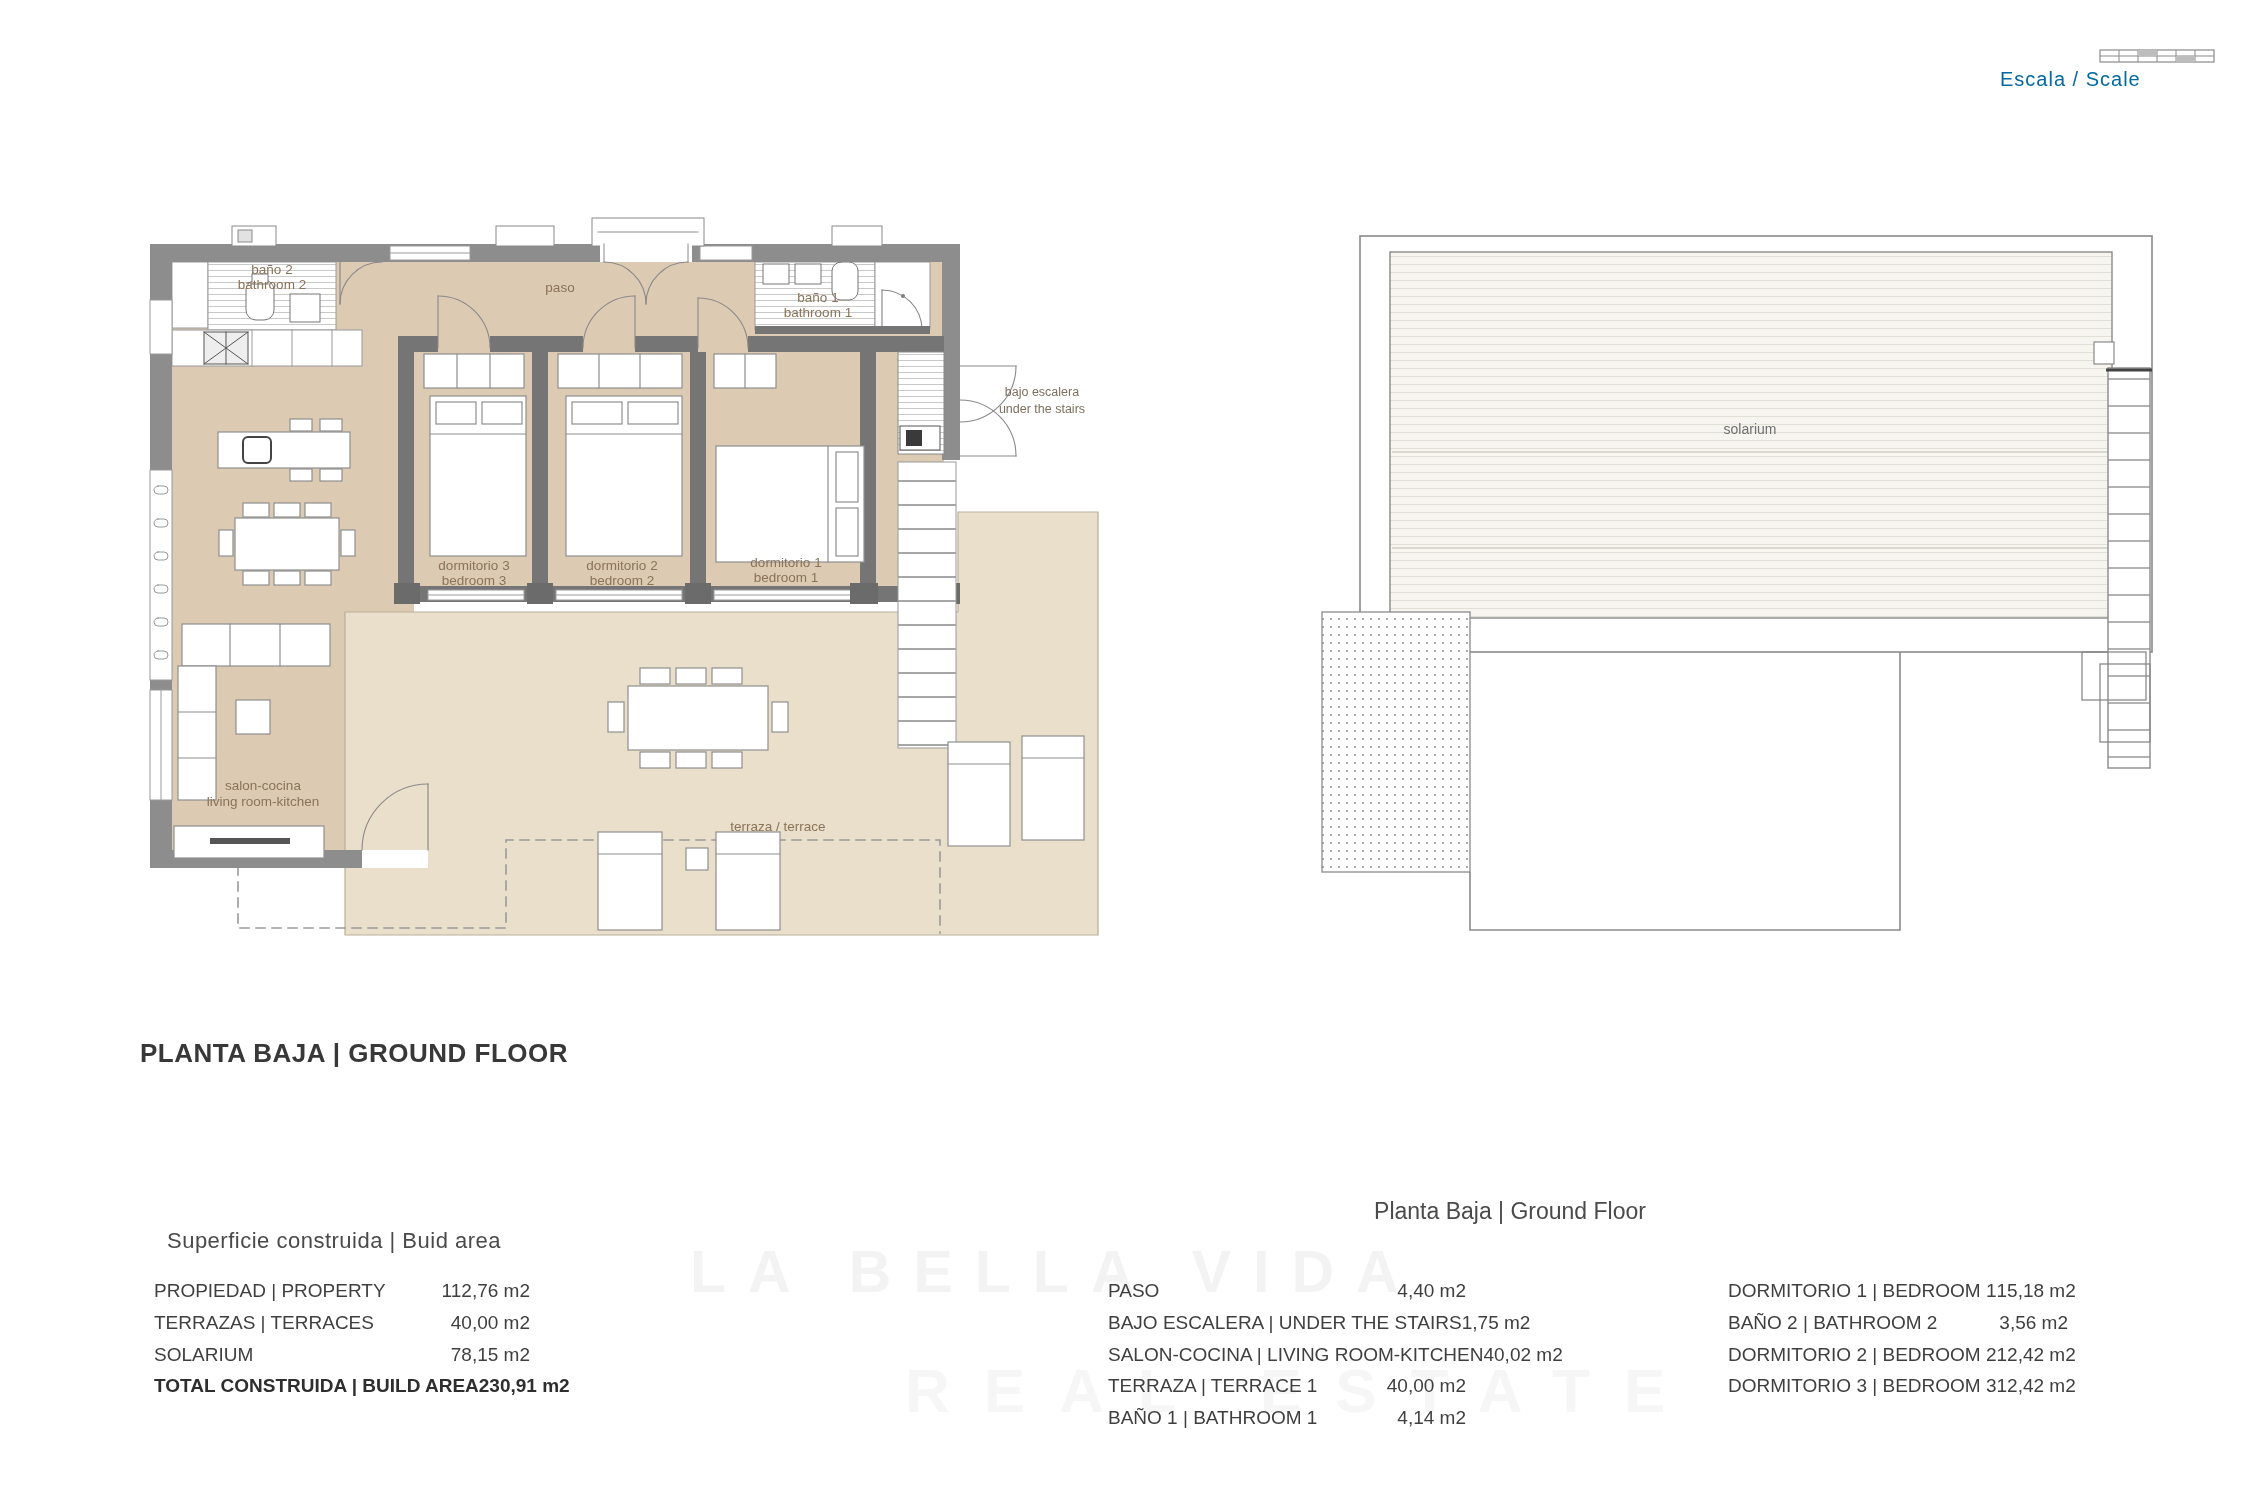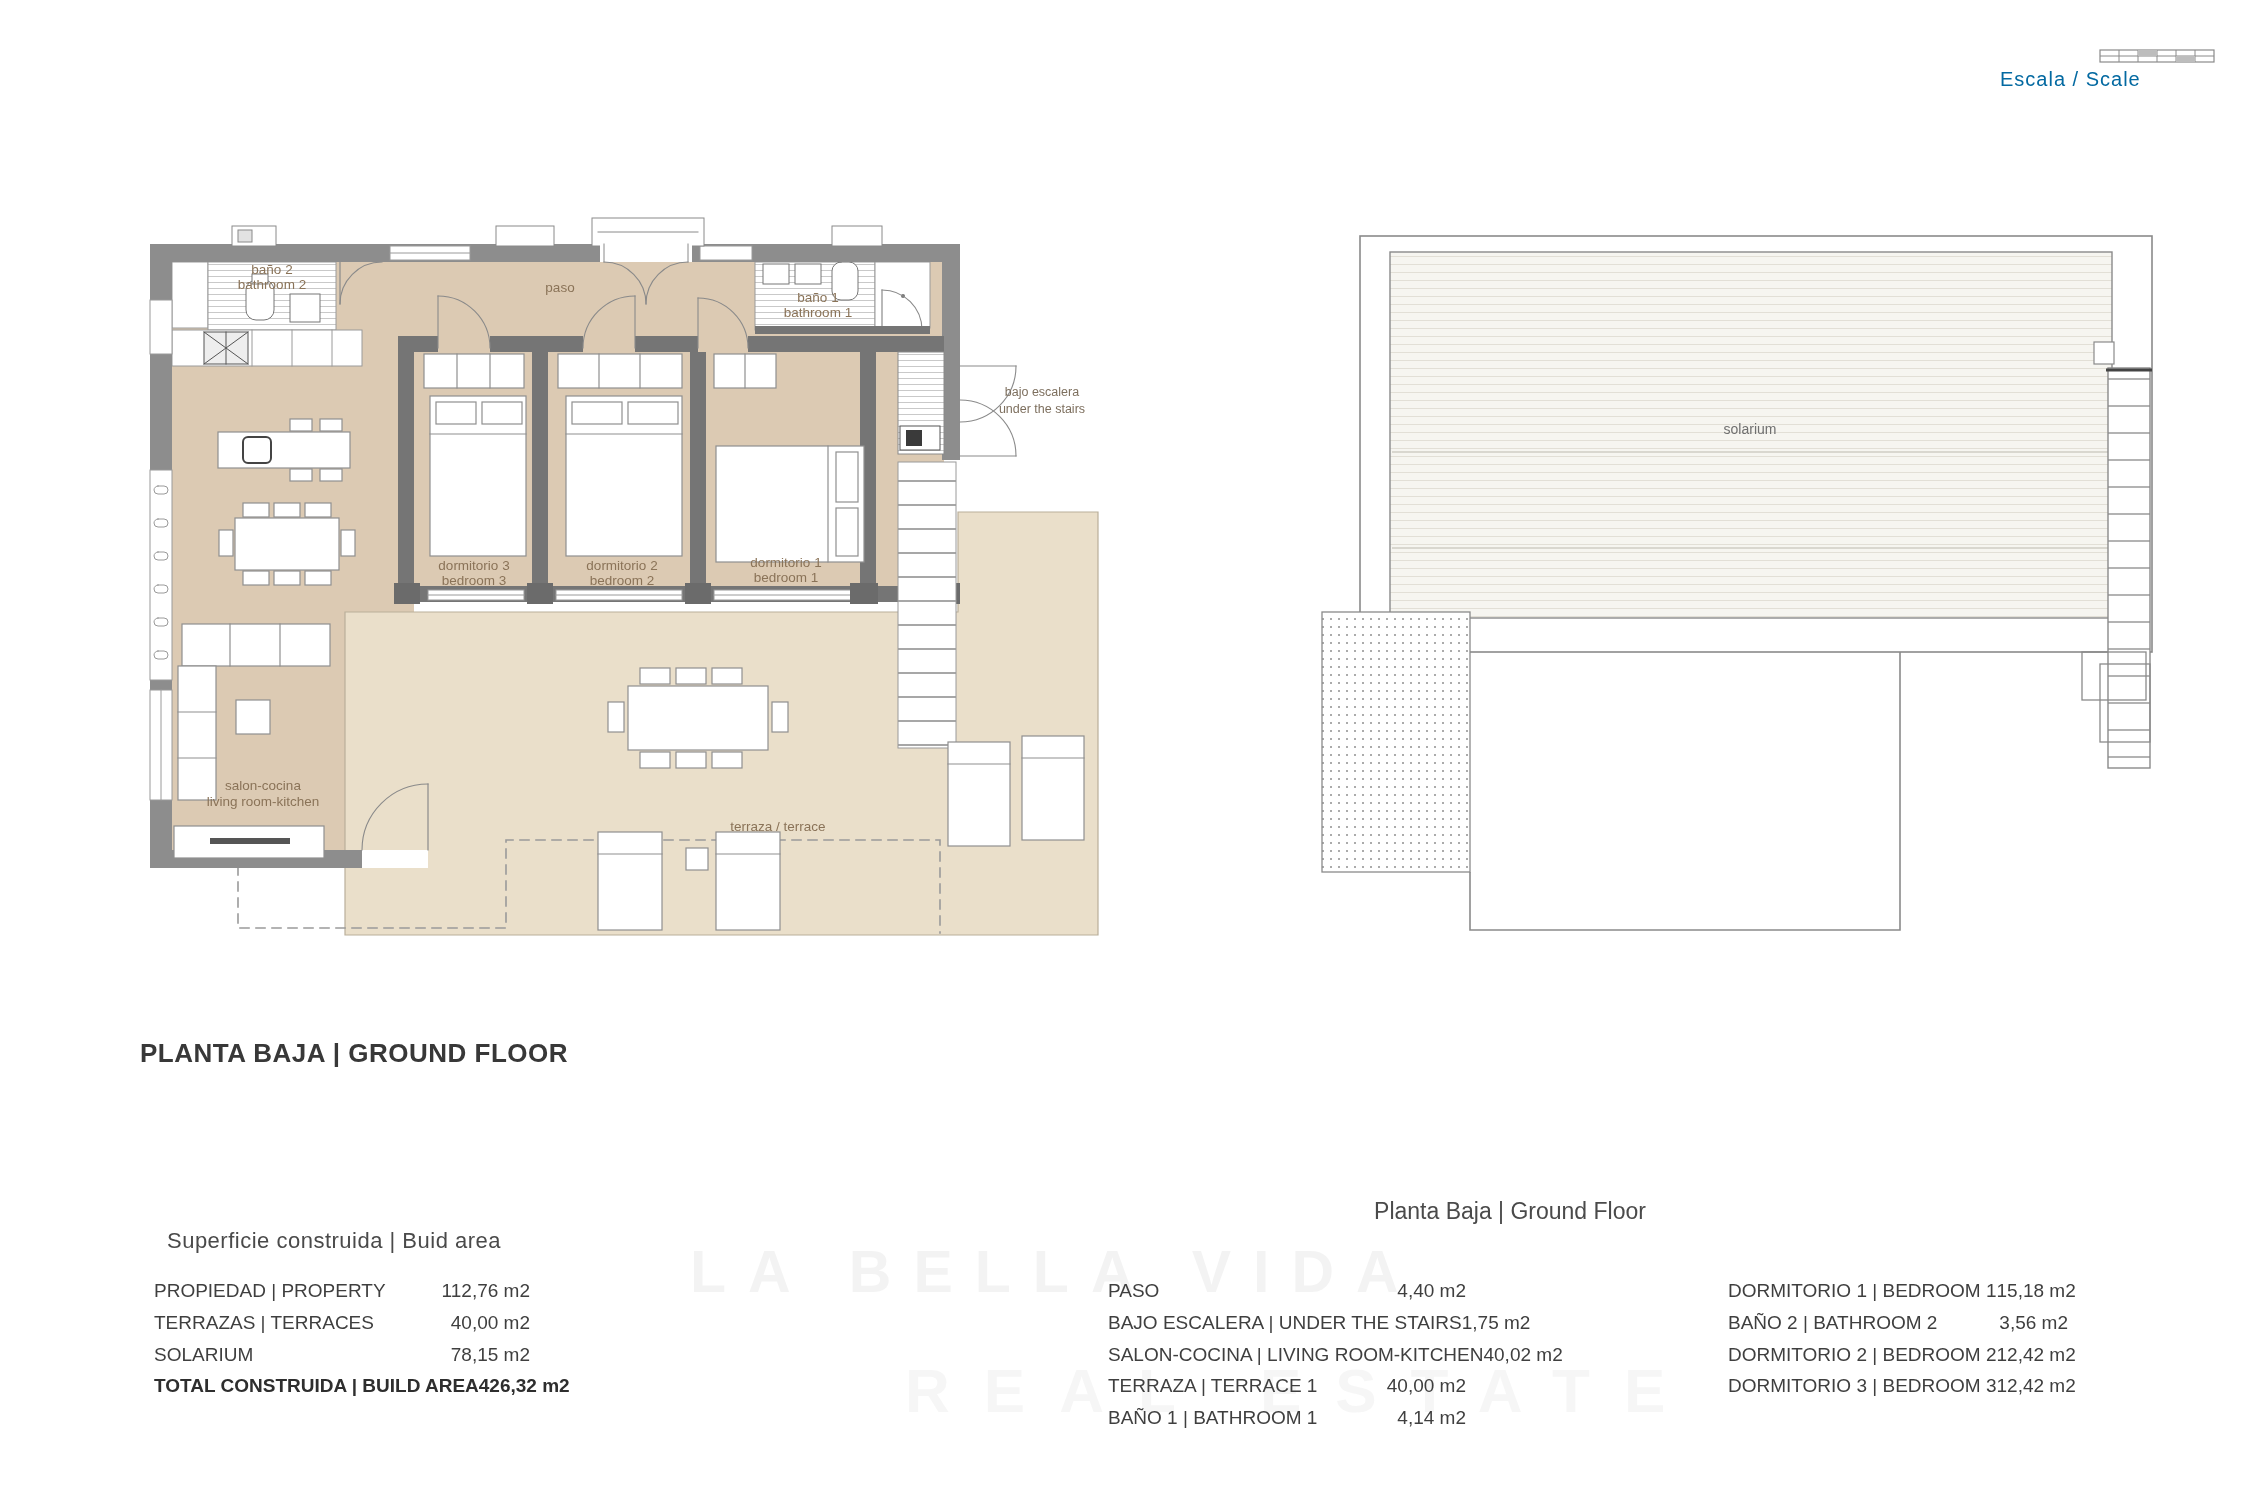--- a/index.html
+++ b/index.html
@@ -332,21 +332,21 @@
     <div class="row">
       <span class="lab">TERRAZAS | TERRACES</span>
       <span class="val">40,00 m2</span>
     </div>
     <div class="row">
       <span class="lab">SOLARIUM</span>
       <span class="val">78,15 m2</span>
     </div>
     <div class="row bold">
       <span class="lab">TOTAL CONSTRUIDA | BUILD AREA</span>
-      <span class="val">426,32 m2</span>
+      <span class="val">230,91 m2</span>
     </div>
   </div>
 
   <div class="tbl useful-tbl">
     <div class="hd">Planta Baja | Ground Floor</div>
 
     <div class="useful-col left">
       <div class="row">
         <span class="lab">PASO</span>
         <span class="val">4,40 m2</span>

